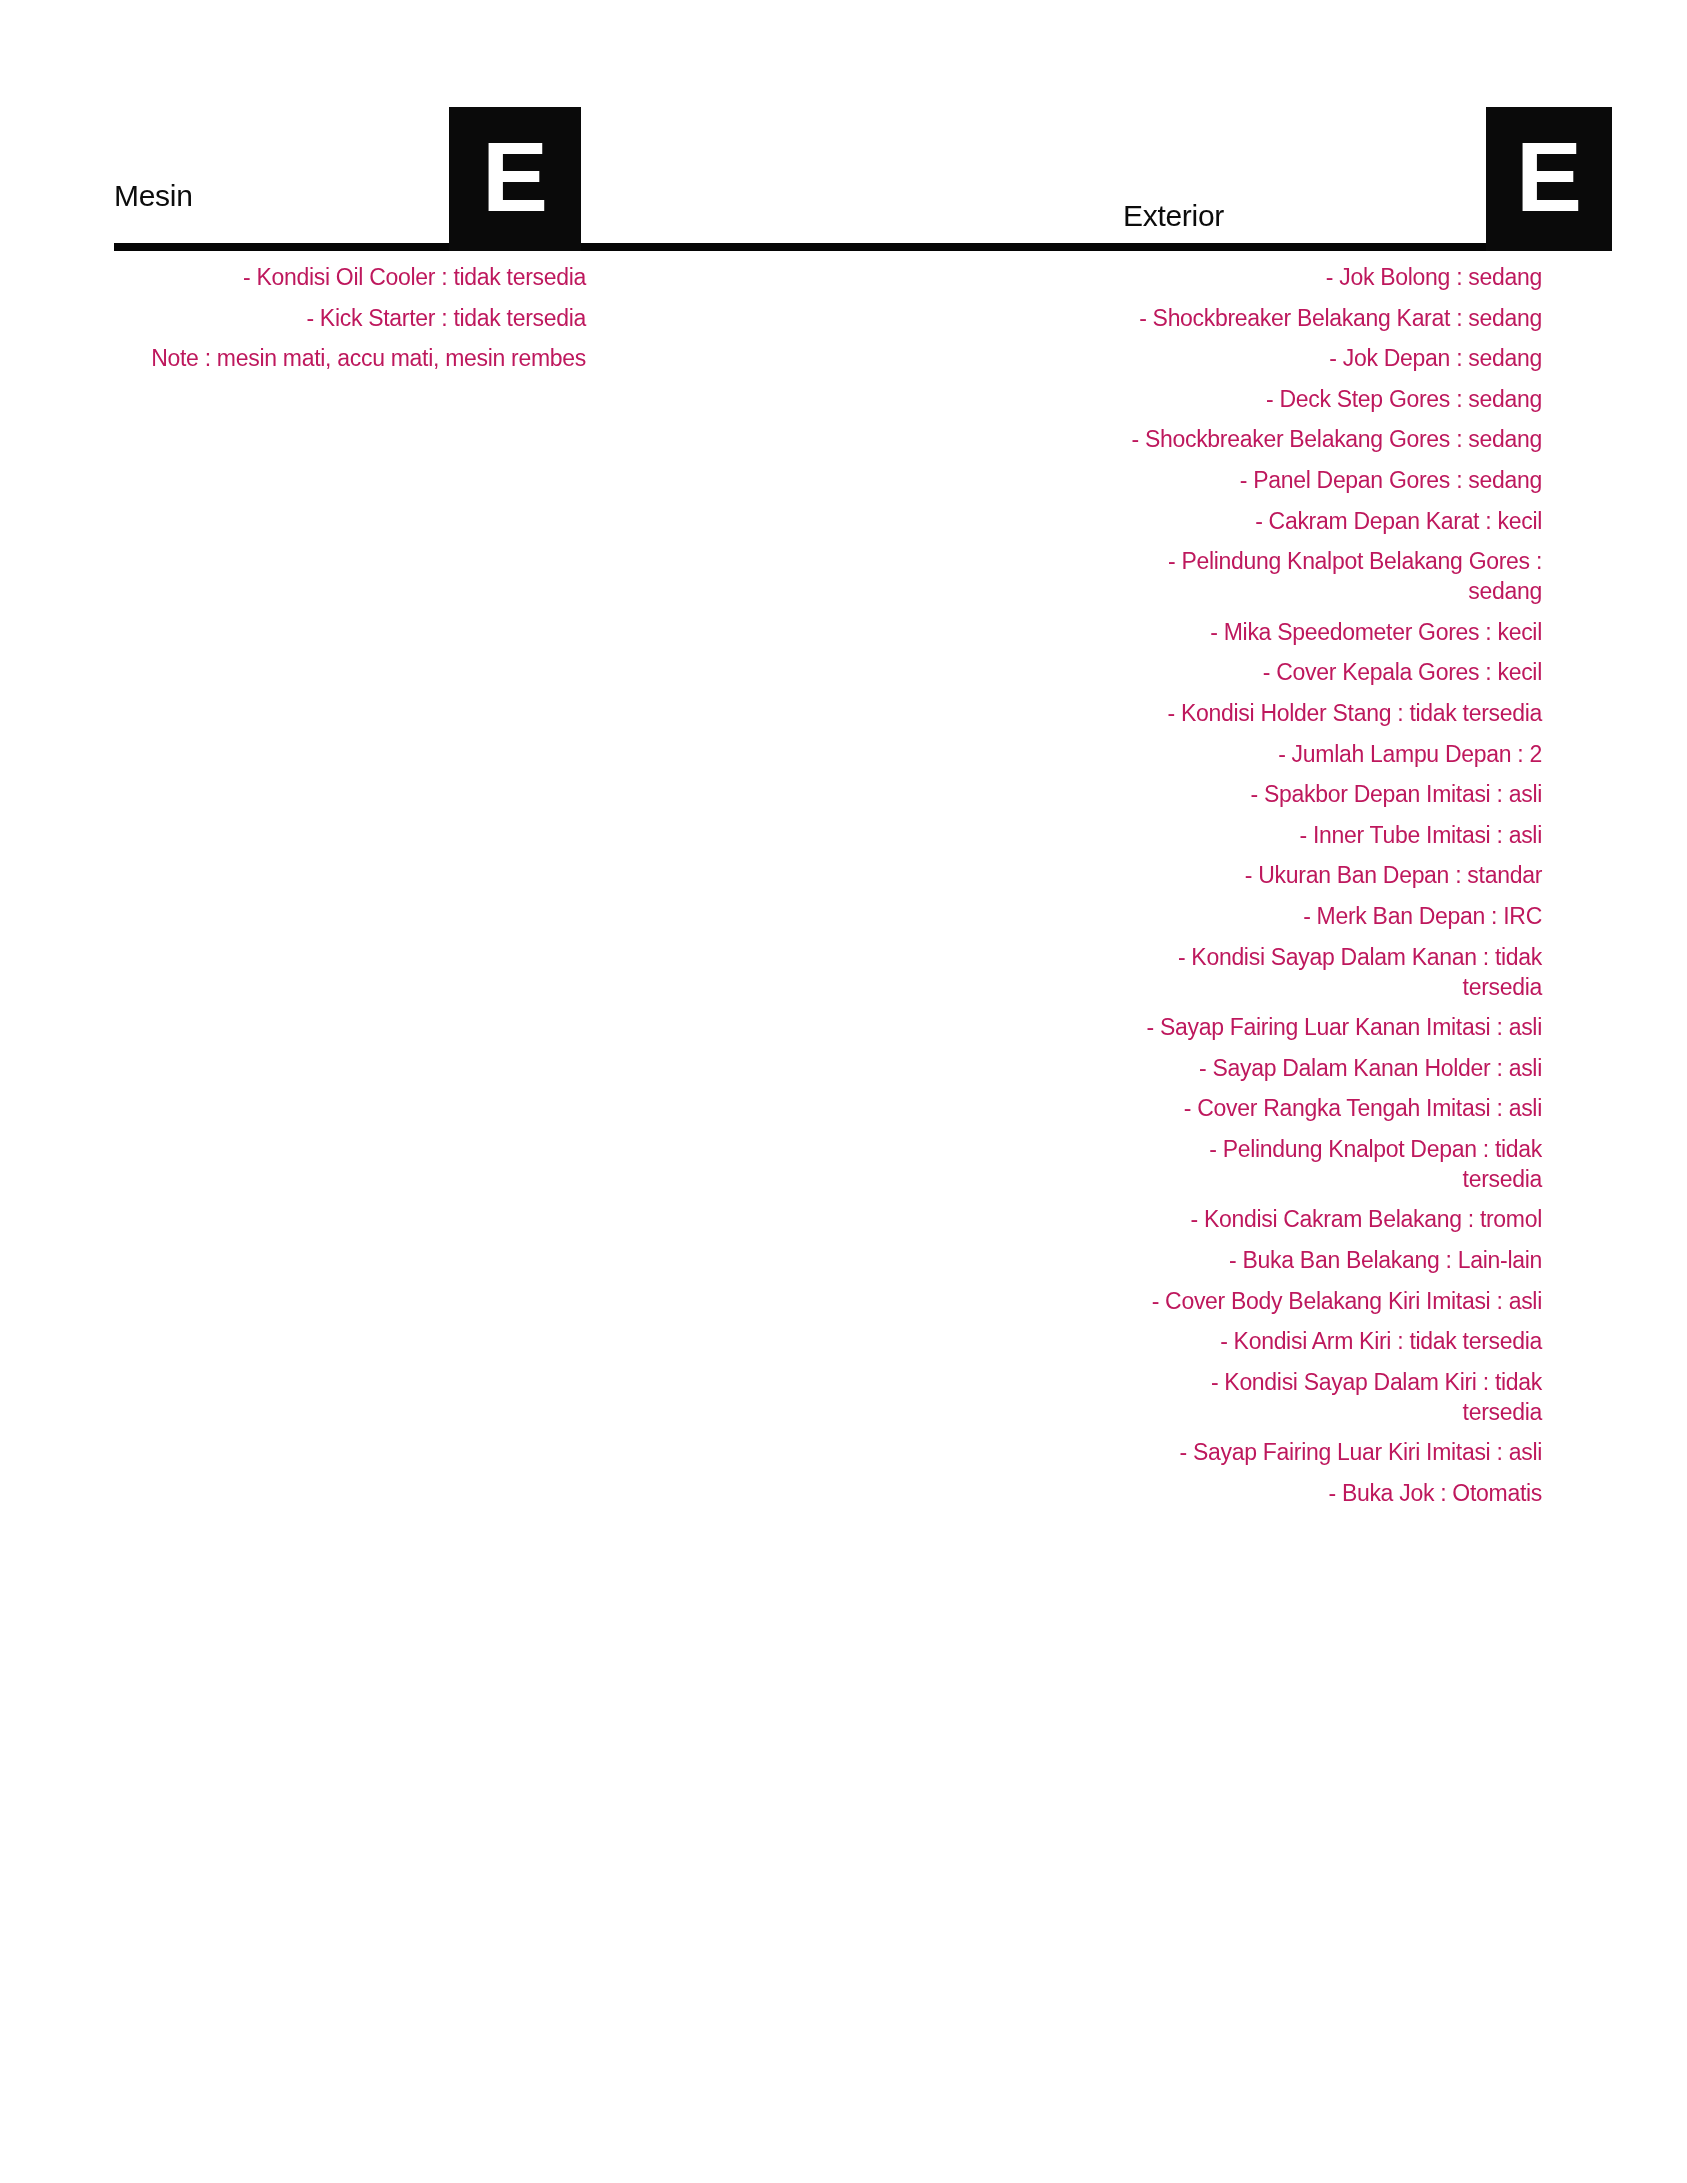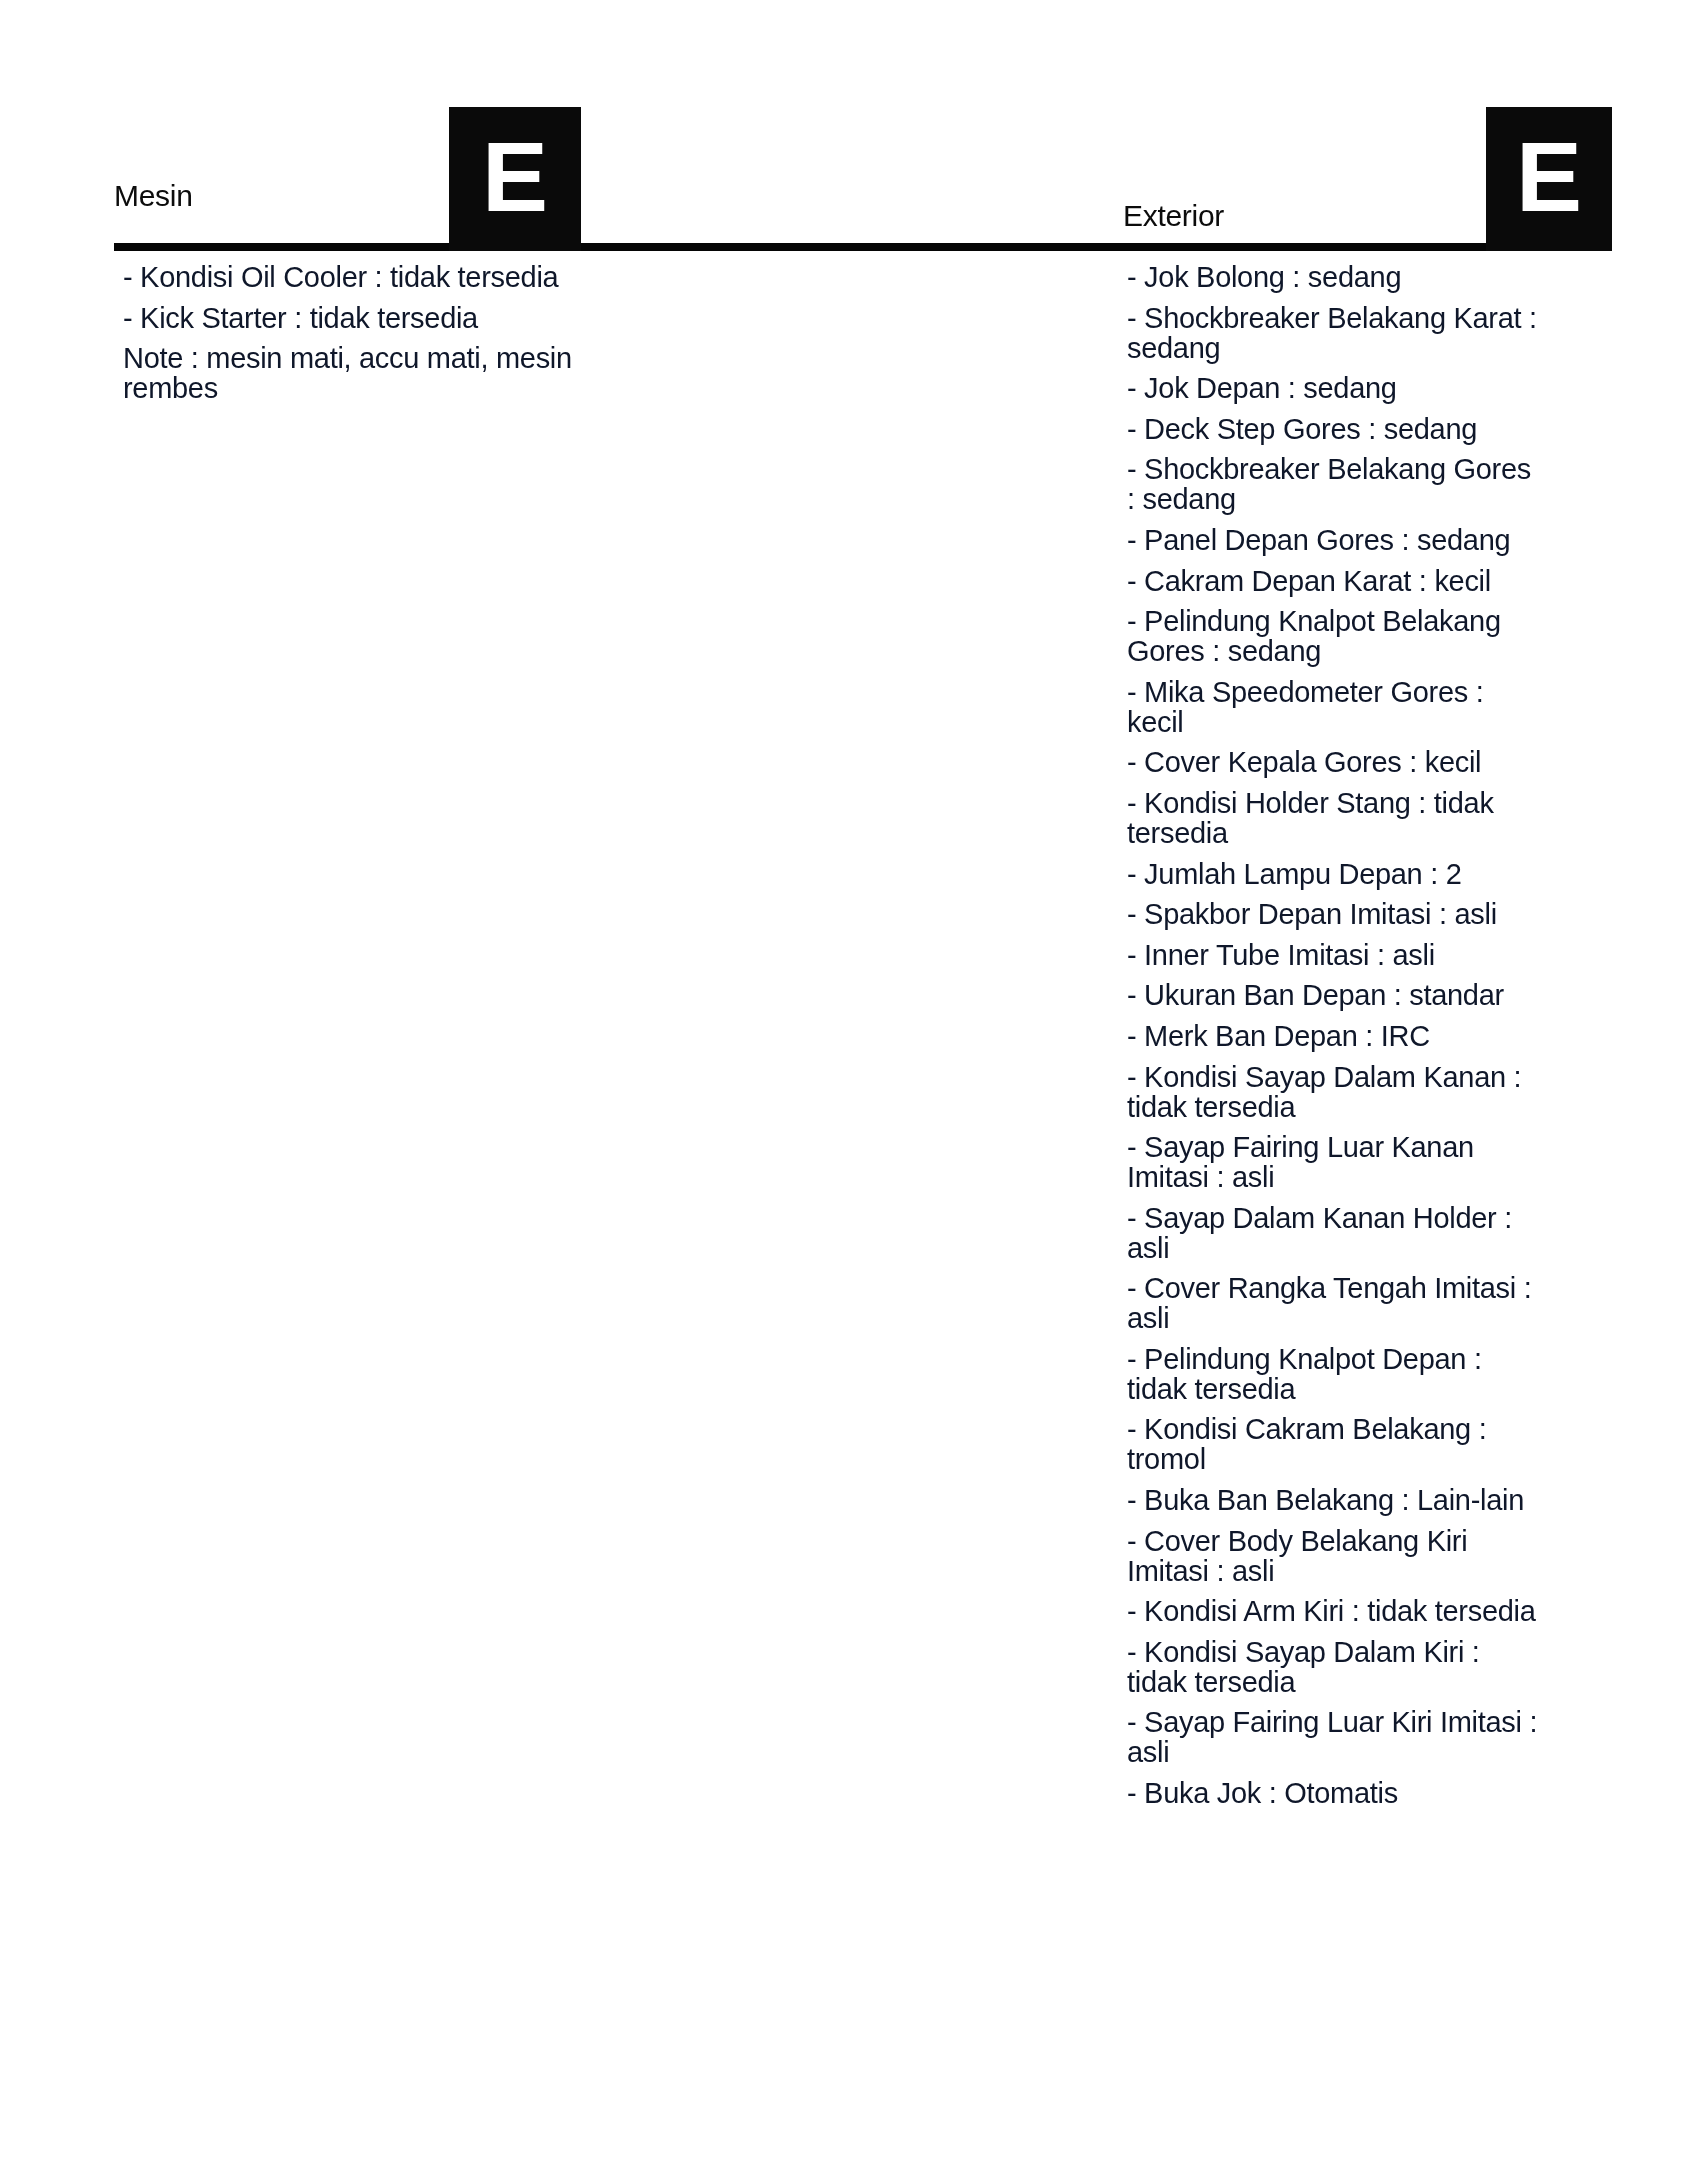--- a/index.html
+++ b/index.html
@@ -57,24 +57,25 @@
     transform: translateY(-2.6px);
   }
   .items {
     position: absolute;
     top: 262px;
   }
   .items-left  { left: 123px;  width: 463px; }
   .items-right { left: 1127px; width: 415px; }
   .item, .note {
     margin: 0 0 10.6px 0;
-    font-size: 29px;
+    font-size: 23px;
     line-height: 30px;
     letter-spacing: -0.3px;
-    color: #0f172a;
+    color: #be185d;
+    text-align: right;
   }
 </style>
 </head>
 <body>
 
 <div class="page">
 
   <div class="header-rule"></div>
 
   <h1 class="section-title title-left">Mesin</h1>

